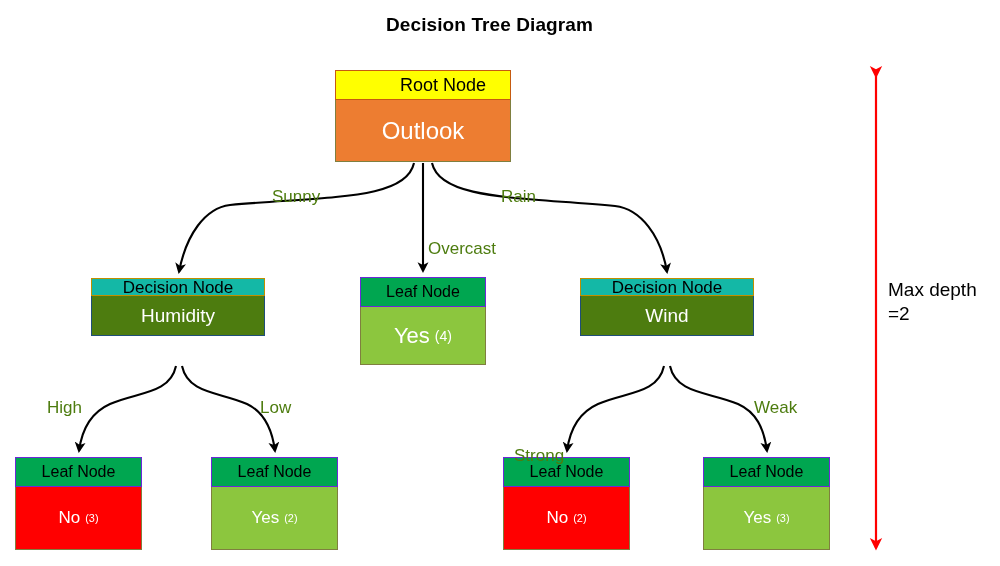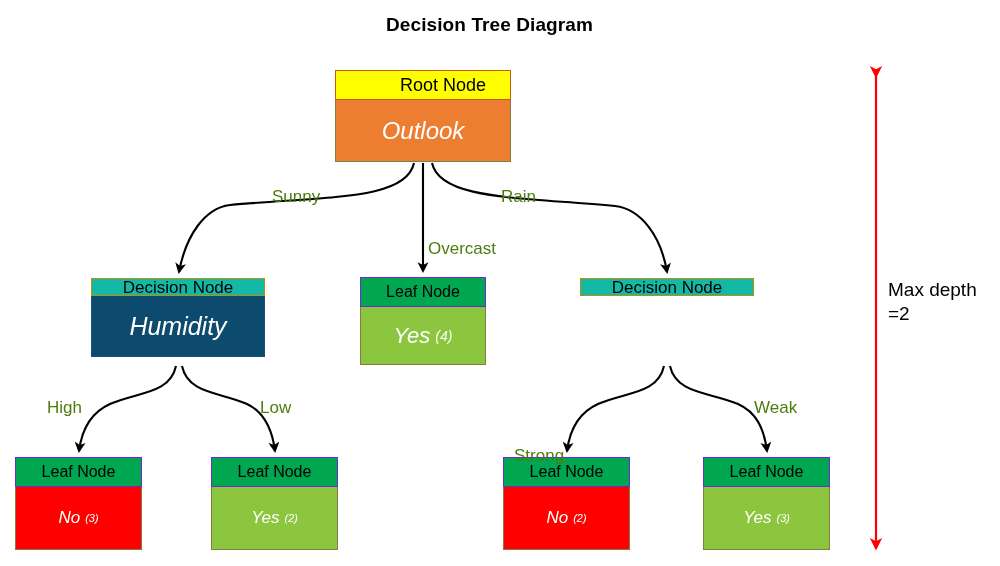--- a/index.html
+++ b/index.html
@@ -56,44 +56,43 @@
   .node-body {
     box-sizing: border-box;
     width: 100%;
     text-align: center;
     color: #ffffff;
     display: flex;
     align-items: center;
     justify-content: center;
     border: 1px solid #7F7F3F;
     border-top: none;
-    font-style: italic;
   }
   .node-body .cnt {
     font-size: 0.64em;
     margin-left: 5px;
     letter-spacing: 0;
   }
 
   
   .root { left: 335px; top: 70px; width: 176px; }
   .root .node-head { height: 30px; background: #FFFF00; font-size: 18px; padding-left: 40px; }
   .root .node-body { height: 62px; background: #ED7D31; font-size: 24px; }
 
   
   .decision .node-head {
     height: 18px;
     background: #14b8a6;
     font-size: 17px;
     border: 1px solid #BF8F00;
   }
   .decision .node-body {
-    height: 61px;
-    background: #0c4a6e;
-    font-size: 25px;
+    height: 40px;
+    background: #4d7c0f;
+    font-size: 19px;
     border: 1px solid #1F4E79;
     border-top: none;
   }
   .n-humidity { left: 91px; top: 278px; width: 174px; }
   .n-wind { left: 580px; top: 278px; width: 174px; }
 
   
   .leaf .node-head {
     height: 30px;
     background: #00A650;
@@ -189,20 +188,21 @@
   <div class="node leaf n-overcast">
     <div class="node-head">Leaf Node</div>
     <div class="node-body">
       <span>Yes</span>
       <span class="cnt">(4)</span>
     </div>
   </div>
 
   <div class="node decision n-wind">
     <div class="node-head">Decision Node</div>
+    <div class="node-body">Wind</div>
   </div>
 
   <div class="node leaf leaf-bottom n-high">
     <div class="node-head">Leaf Node</div>
     <div class="node-body">
       <span>No</span>
       <span class="cnt">(3)</span>
     </div>
   </div>
 

